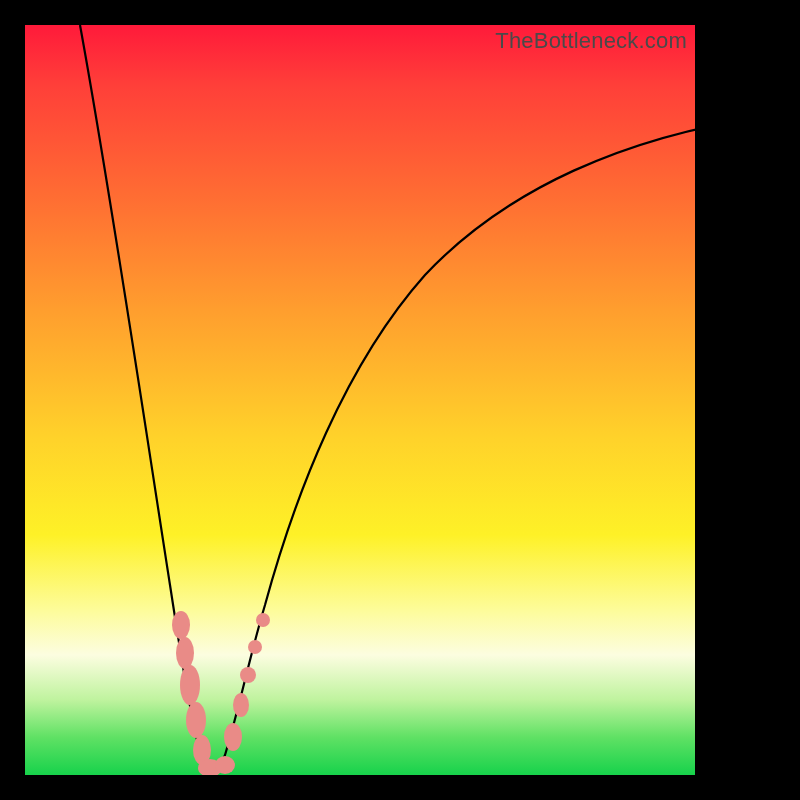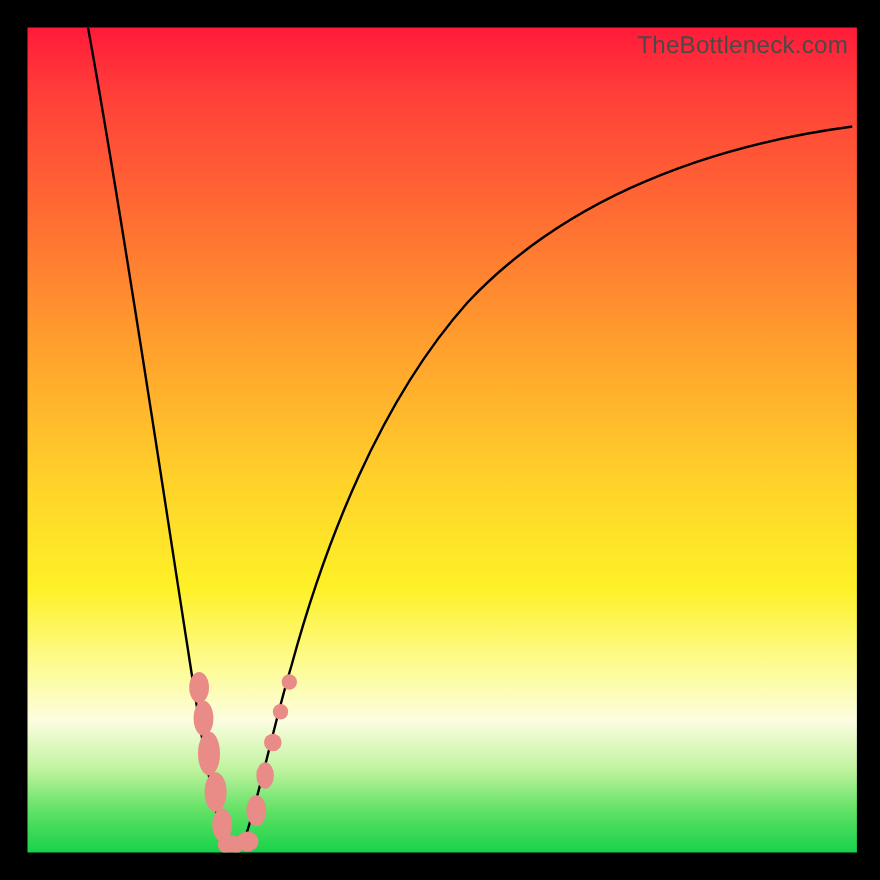--- a/index.html
+++ b/index.html
@@ -14,21 +14,21 @@
   .frame {
     position: relative;
     width: 800px;
     height: 800px;
     background: #000;
   }
   .plot {
     position: absolute;
     left: 25px;
     top: 25px;
-    width: 754px;
+    width: 670px;
     height: 750px;
     
     background: linear-gradient(to bottom,
       #ff1a3a 0%,
       #ff3f39 8%,
       #ff6a33 22%,
       #ff9e2e 38%,
       #ffd22a 55%,
       #fef127 68%,
       #fdfc9a 78%,

